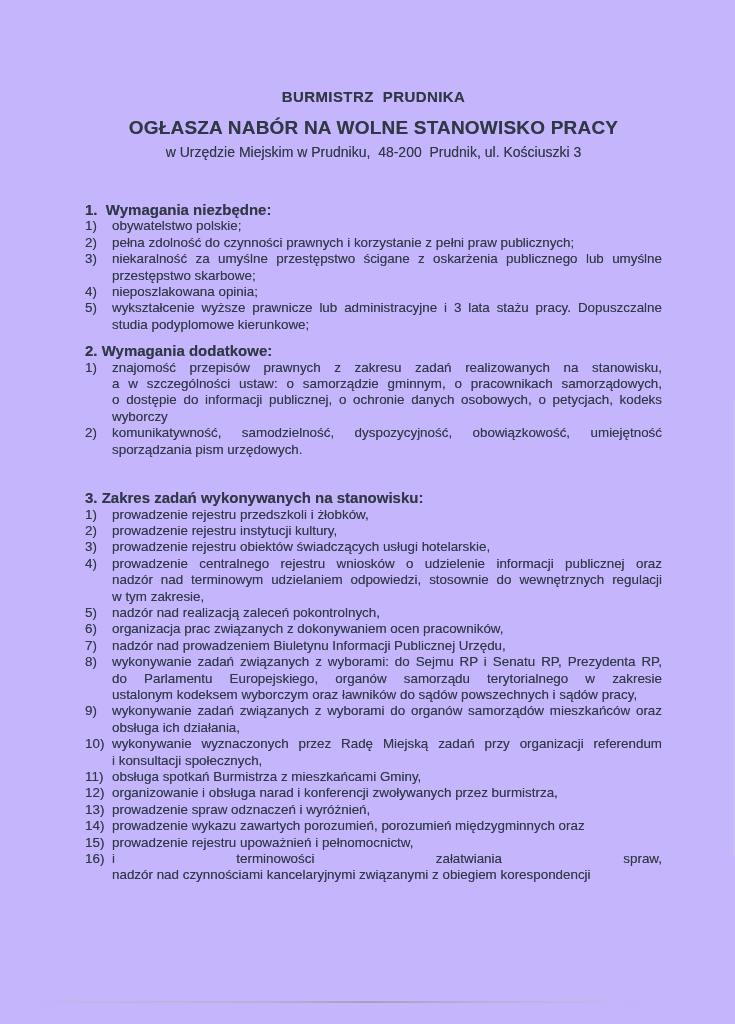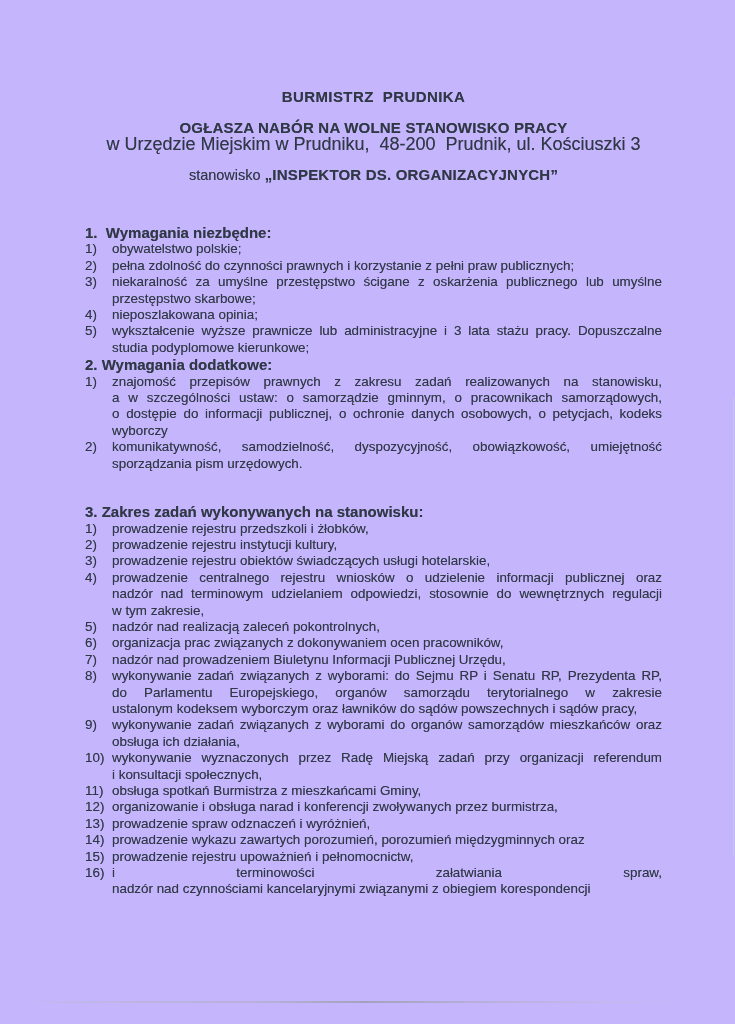--- a/index.html
+++ b/index.html
@@ -9,27 +9,27 @@
     background:#c4b5fd;
     overflow:hidden;
     font-family:Liberation Sans, sans-serif;
     color:#303845;
   }
   .content{
     position:absolute;top:88px;left:85px;width:577px;
   }
   .hdr{text-align:center;white-space:pre-wrap;}
   .h1{font-weight:bold;font-size:15px;line-height:18px;letter-spacing:.4px;margin:0 0 13px 0;}
-  .h2{font-weight:bold;font-size:15px;line-height:17px;letter-spacing:.2px;margin:0;}
-  .h3{font-size:18px;line-height:17px;margin:0;}
+  .h2{font-weight:bold;font-size:19px;line-height:17px;letter-spacing:.2px;margin:8px;}
+  .h3{font-size:14px;line-height:17px;margin:0;}
   .h4{font-size:14.5px;line-height:18px;margin:13px 0 0 0;}
   .h4 .pos{font-weight:bold;font-size:15px;letter-spacing:.2px;}
   .sec{font-size:13.4px;line-height:16.4px;}
   .sec1{margin-top:41px;}
-  .sec2{margin-top:1px;}
+  .sec2{margin-top:10px;}
   .sec3{margin-top:32px;}
   .sec-heading{font-weight:bold;font-size:15px;line-height:16.4px;white-space:pre-wrap;}
   .item{display:flex;align-items:flex-start;}
   .num{flex:0 0 27px;width:27px;}
   .lines{flex:1 1 auto;min-width:0;}
   .ln{text-align:left;}
   .ln:not(:last-child){text-align:justify;text-align-last:justify;text-justify:inter-word;}
   .page, .page *{text-shadow:0 0 .4px rgba(48,56,69,.55);}
   .artifact{position:absolute;text-shadow:none;}
   .artifact-v{right:1px;top:398px;width:1.5px;height:458px;background:#c6ccd2;opacity:.85;}
@@ -47,21 +47,20 @@
 </style>
 </head>
 <body>
 
 <div class="page">
   <div class="content">
 
     <div class="hdr h1">BURMISTRZ  PRUDNIKA</div>
     <div class="hdr h2">OGŁASZA NABÓR NA WOLNE STANOWISKO PRACY</div>
     <div class="hdr h3">w Urzędzie Miejskim w Prudniku,  48-200  Prudnik, ul. Kościuszki 3</div>
-    <div class="hdr h4"><span>stanowisko </span><span class="pos">„INSPEKTOR DS. ORGANIZACYJNYCH”</span></div>
 
     <div class="sec sec1">
       <div class="sec-heading">1.  Wymagania niezbędne:</div>
       <div class="item">
         <span class="num">1)</span>
         <div class="lines">
           <div class="ln">obywatelstwo polskie;</div>
         </div>
       </div>
       <div class="item">

